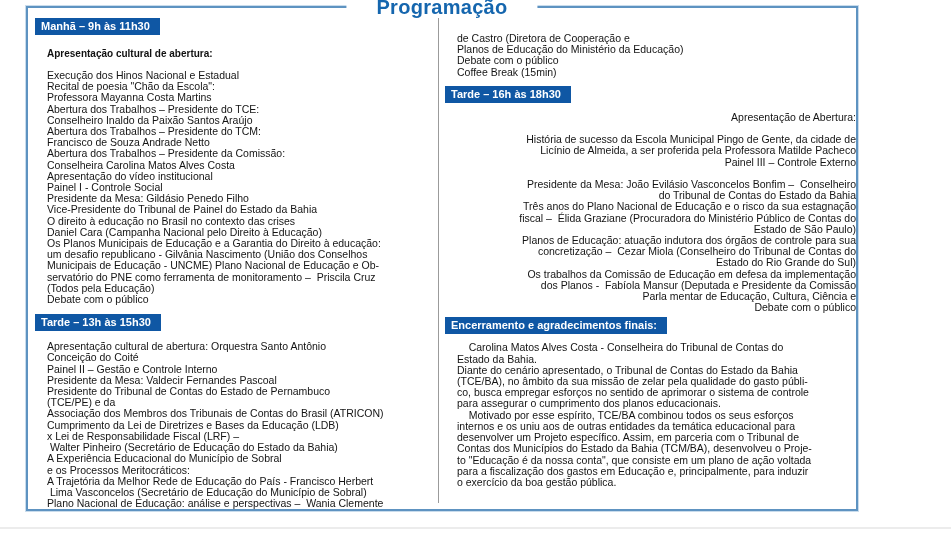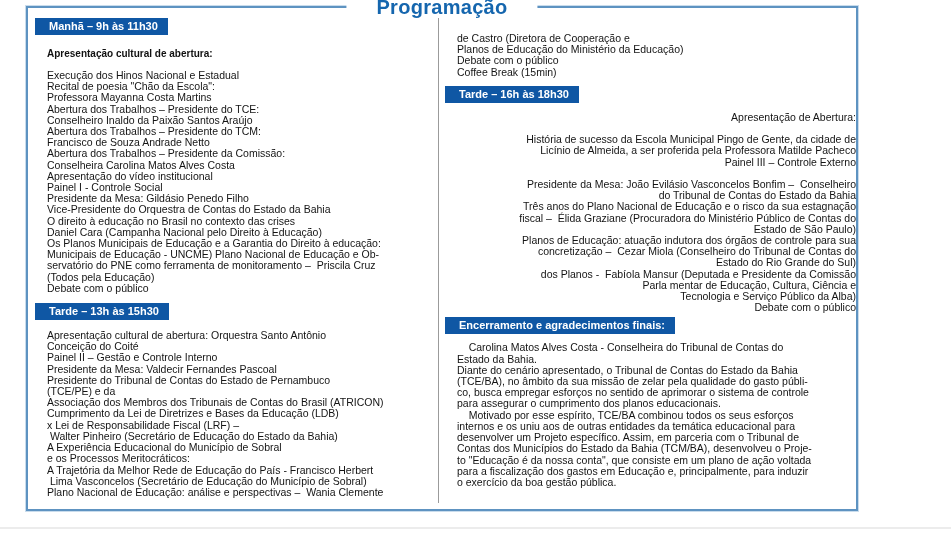--- a/index.html
+++ b/index.html
@@ -21,21 +21,21 @@
   }
   .divider {
     position:absolute; left:410px; top:10px; bottom:6px; width:1px;
     background:#9b9b9b;
   }
   .col { position:absolute; top:0; bottom:0; }
   .col-left  { left:0; width:410px; padding-left:7px; box-sizing:border-box; }
   .col-right { left:411px; right:0; padding-left:6px; box-sizing:border-box; }
   .bar {
     display:inline-block; background:#0f57a4; color:#ffffff;
-    font-size:11px; font-weight:bold; padding:2px 10px 3px 14px;
+    font-size:11px; font-weight:bold; padding:2px 10px 3px 6px;
     line-height:12px;
   }
   .m-top-10 { margin-top:10px; }
   .m-top-9  { margin-top:9px;  }
   .m-top-8  { margin-top:8px;  }
   .m-top-4  { margin-top:4px;  }
   .intro {
     margin:13px 0 0 12px; font-size:10px; font-weight:bold; color:#111;
   }
   .lines { margin-left:12px; }
@@ -70,24 +70,25 @@
           <div class="line">Professora Mayanna Costa Martins</div>
           <div class="line">Abertura dos Trabalhos – Presidente do TCE:</div>
           <div class="line">Conselheiro Inaldo da Paixão Santos Araújo</div>
           <div class="line">Abertura dos Trabalhos – Presidente do TCM:</div>
           <div class="line">Francisco de Souza Andrade Netto</div>
           <div class="line">Abertura dos Trabalhos – Presidente da Comissão:</div>
           <div class="line">Conselheira Carolina Matos Alves Costa</div>
           <div class="line">Apresentação do vídeo institucional</div>
           <div class="line">Painel I - Controle Social</div>
           <div class="line">Presidente da Mesa: Gildásio Penedo Filho</div>
-          <div class="line">Vice-Presidente do Orquestra de Contas do Estado da Bahia</div>
+          <div class="line">Vice-Presidente do Tribunal de Painel do Estado da Bahia</div>
           <div class="line">O direito à educação no Brasil no contexto das crises</div>
           <div class="line">Daniel Cara (Campanha Nacional pelo Direito à Educação)</div>
           <div class="line">Os Planos Municipais de Educação e a Garantia do Direito à educação:</div>
+          <div class="line">um desafio republicano - Gilvânia Nascimento (União dos Conselhos</div>
           <div class="line">Municipais de Educação - UNCME) Plano Nacional de Educação e Ob-</div>
           <div class="line">servatório do PNE como ferramenta de monitoramento –  Priscila Cruz</div>
           <div class="line">(Todos pela Educação)</div>
           <div class="line">Debate com o público</div>
         </div>
 
       <div class="bar m-top-9">Tarde – 13h às 15h30</div>
       <div class="lines lines-s2">
           <div class="line">Apresentação cultural de abertura: Orquestra Santo Antônio</div>
           <div class="line">Conceição do Coité</div>
@@ -124,23 +125,23 @@
           <div class="line">Painel III – Controle Externo</div>
           <div class="line">&nbsp;</div>
           <div class="line">Presidente da Mesa: João Evilásio Vasconcelos Bonfim –  Conselheiro</div>
           <div class="line">do Tribunal de Contas do Estado da Bahia</div>
           <div class="line">Três anos do Plano Nacional de Educação e o risco da sua estagnação</div>
           <div class="line">fiscal –  Élida Graziane (Procuradora do Ministério Público de Contas do</div>
           <div class="line">Estado de São Paulo)</div>
           <div class="line">Planos de Educação: atuação indutora dos órgãos de controle para sua</div>
           <div class="line">concretização –  Cezar Miola (Conselheiro do Tribunal de Contas do</div>
           <div class="line">Estado do Rio Grande do Sul)</div>
+          <div class="line">Os trabalhos da Comissão de Educação em defesa da implementação</div>
           <div class="line">dos Planos -  Fabíola Mansur (Deputada e Presidente da Comissão</div>
           <div class="line">Parla mentar de Educação, Cultura, Ciência e</div>
-          <div class="line">Tecnologia e Serviço Público da Alba)</div>
           <div class="line">Debate com o público</div>
         </div>
 
       <div class="bar m-top-4">Encerramento e agradecimentos finais:</div>
       <div class="lines lines-closing">
           <div class="line">    Carolina Matos Alves Costa - Conselheira do Tribunal de Contas do</div>
           <div class="line">Estado da Bahia.</div>
           <div class="line">Diante do cenário apresentado, o Tribunal de Contas do Estado da Bahia</div>
           <div class="line">(TCE/BA), no âmbito da sua missão de zelar pela qualidade do gasto públi-</div>
           <div class="line">co, busca empregar esforços no sentido de aprimorar o sistema de controle</div>

